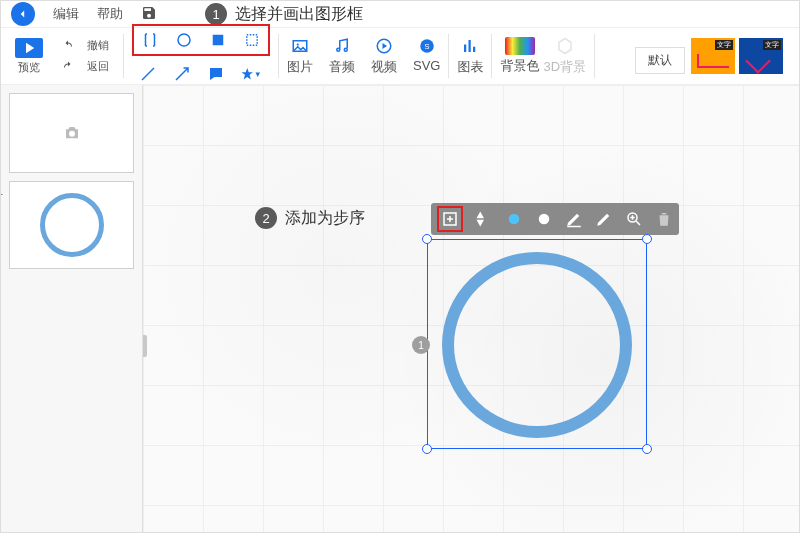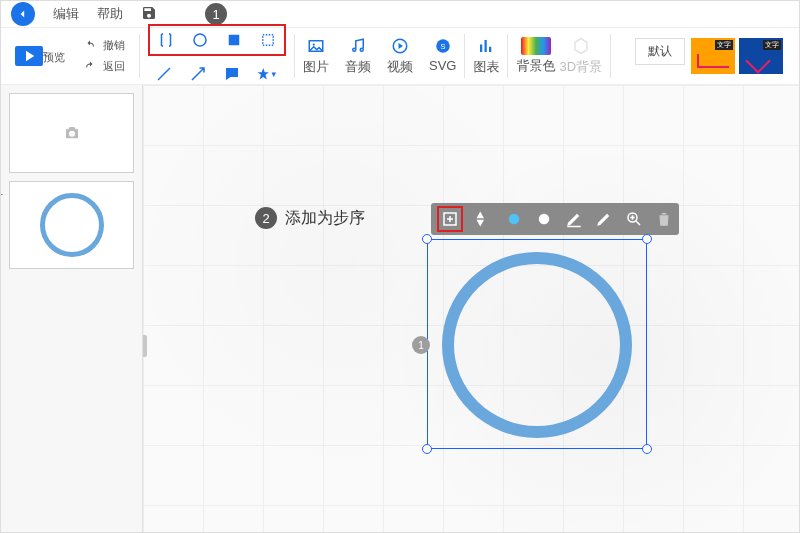--- a/index.html
+++ b/index.html
@@ -5,28 +5,28 @@
 *{box-sizing:border-box;margin:0;padding:0;font-family:"Microsoft YaHei",Arial,sans-serif}
 body{width:800px;height:533px;background:#fff;overflow:hidden;border:1px solid #ddd}
 .menubar{height:26px;display:flex;align-items:center;gap:18px;padding:0 10px;font-size:13px;color:#555}
 .menubar .back{width:24px;height:24px;border-radius:50%;background:#1a73e8;display:flex;align-items:center;justify-content:center}
 .menubar .back svg{width:14px;height:14px;fill:#fff}
 .menubar .save svg{width:16px;height:16px;fill:#555}
 .callout1{display:flex;align-items:center;gap:8px}
 .callout-num{width:22px;height:22px;border-radius:50%;background:#5a5a5a;color:#fff;display:flex;align-items:center;justify-content:center;font-size:13px}
 .callout-text{font-size:16px;color:#333}
 .toolbar{height:58px;display:flex;align-items:center;border-top:1px solid #eee;border-bottom:1px solid #eee;padding:0 6px;gap:4px}
-.tgroup{display:flex;flex-direction:row;align-items:center;padding:0 8px}
+.tgroup{display:flex;flex-direction:column;align-items:center;padding:0 8px}
 .tgroup .label{font-size:11px;color:#555;margin-top:2px}
 .sep{width:1px;height:44px;background:#e4e4e4;margin:0 4px}
 .ticon{width:20px;height:20px;display:flex;align-items:center;justify-content:center;fill:#1a73e8;color:#1a73e8}
 .ticon.gray{fill:#888;color:#888}
 .ticon svg{width:18px;height:18px}
 .undo-group{display:flex;flex-direction:column;gap:6px;padding:0 6px;font-size:11px;color:#555}
-.undo-group .row{display:flex;align-items:center;gap:6px}
+.undo-group .row{display:flex;align-items:center;gap:12px}
 .shape-box{border:2px solid #e02020;padding:4px 6px;display:flex;gap:14px;align-items:center}
 .shape-row2{display:flex;gap:14px;align-items:center;margin-top:4px;padding:4px 6px}
 .media-group{display:flex;gap:16px;align-items:flex-start}
 .media-item{display:flex;flex-direction:column;align-items:center;gap:2px}
 .media-item .label{font-size:13px;color:#555}
 .chart-icon svg{fill:#1a73e8}
 .bgcolor-box{width:30px;height:18px;background:linear-gradient(90deg,#e91e1e,#ffeb3b,#4caf50,#2196f3,#9c27b0);border-radius:2px}
 .bg3d{color:#ccc;font-size:11px}
 .theme-btn{border:1px solid #ddd;padding:4px 12px;font-size:12px;color:#444;background:#fff;margin-right:6px}
 .theme-thumb{width:44px;height:36px;display:inline-block;margin-right:4px}
@@ -70,20 +70,21 @@
   </div>
   <span>编辑</span>
   <span>帮助</span>
   <span class="save">
     <svg viewBox="0 0 24 24">
         <path d="M17 3H5a2 2 0 00-2 2v14a2 2 0 002 2h14a2 2 0 002-2V7l-4-4zm-5 16a3 3 0 110-6 3 3 0 010 6zm3-10H5V5h10v4z"></path>
       </svg>
   </span>
   <div class="callout1" style="margin-left:30px">
     <div class="callout-num">1</div>
+    <div class="callout-text">选择并画出图形框</div>
   </div>
 </div>
 
 <div class="toolbar">
   <div class="tgroup">
     <div class="ticon" style="width:28px;height:20px;background:#1a73e8;border-radius:2px">
       <svg viewBox="0 0 24 24" style="fill:#fff">
           <path d="M8 5v14l11-7z"></path>
         </svg>
     </div>
@@ -213,21 +214,21 @@
   <div class="media-item" style="opacity:.4">
     <span class="ticon gray">
         <svg viewBox="0 0 24 24">
           <path d="M12 2l8 5v10l-8 5-8-5V7l8-5z" stroke="#bbb" stroke-width="2" fill="none"></path>
         </svg>
       </span>
     <span class="label bg3d">3D背景</span>
   </div>
   <div class="sep"></div>
 
-  <div style="display:flex;align-items:flex-start;margin-left:auto;padding-right:6px">
+  <div style="display:flex;align-items:flex-end;margin-left:auto;padding-right:6px">
     <button class="theme-btn">默认</button>
     <div class="theme-thumb yellow">
         <div class="tag">文字</div>
         <div class="lines"></div>
       </div>
     <div class="theme-thumb blue">
         <div class="tag">文字</div>
         <div class="lines"></div>
       </div>
   </div>

